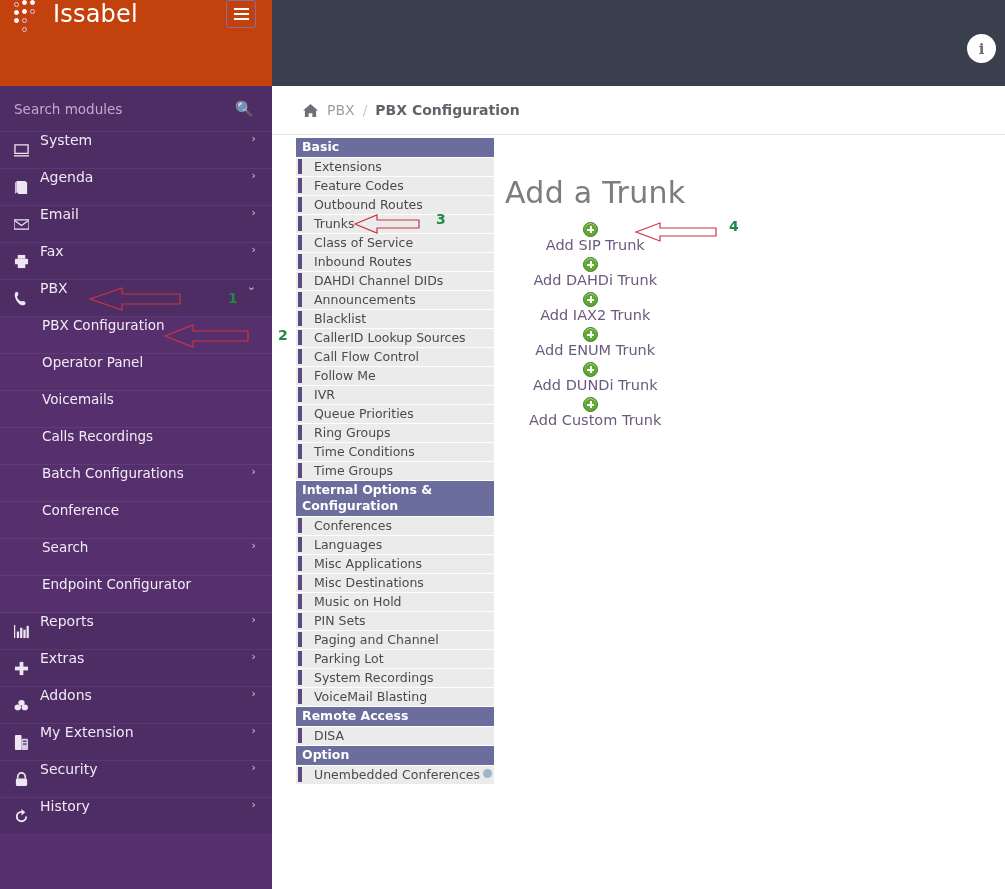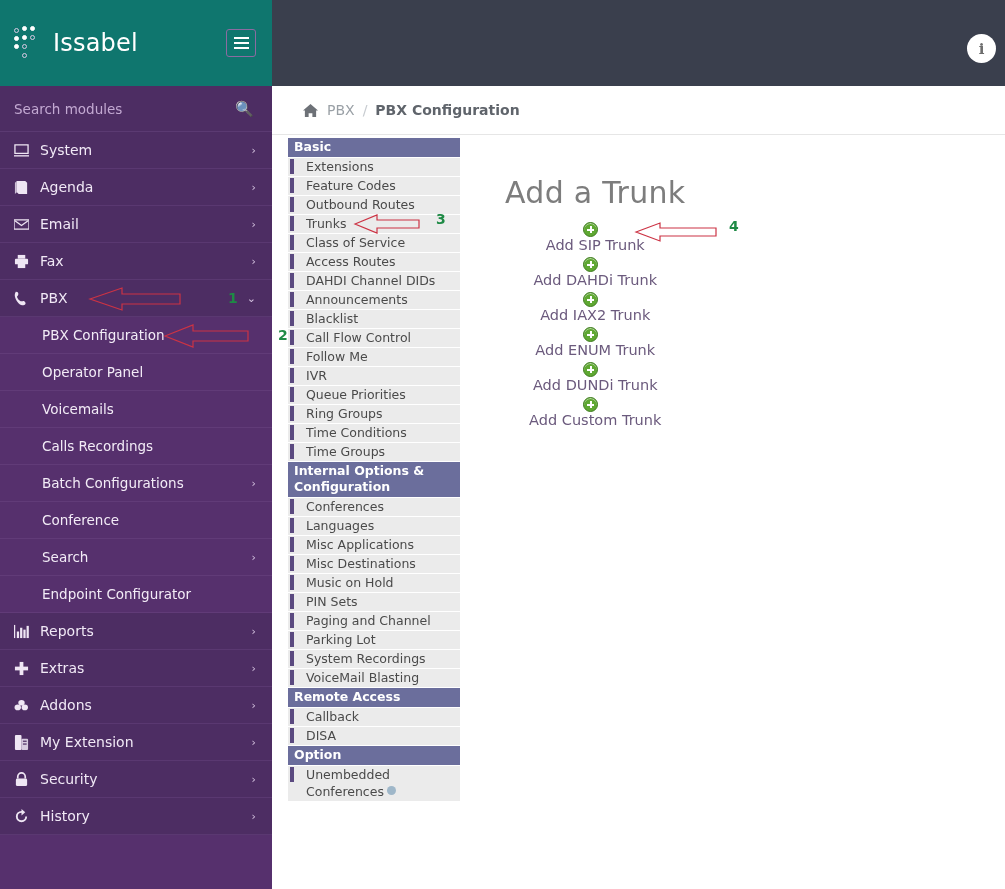--- a/index.html
+++ b/index.html
@@ -24,22 +24,22 @@
     color: #6d6d6d; font-size: 15px; font-weight: bold;
     font-family: "DejaVu Serif", serif;
   }
 
   
   .sidebar {
     position: absolute; left: 0; top: 0; width: 272px; height: 889px;
     background: #4d2d63;
   }
   .brand {
-    height: 86px; display: flex; align-items: center;
-    padding: 0 16px 0 14px; background: #0f766e;
+    height: 86px; display: flex; 
+    padding: 0 16px 0 14px; background: #c2410c;
   }
   .logo-dots {
     width: 30px; height: 34px; position: relative; margin-right: 9px;
   }
   .logo-dots i {
     position: absolute; width: 5px; height: 5px; border-radius: 50%;
     border: 1px solid #d9c9e4;
   }
   .logo-dots i.fill { background: #ffffff; border-color: #ffffff; }
   .brand-name {
@@ -62,21 +62,21 @@
   .searchrow input {
     flex: 1; background: transparent; border: none; outline: none;
     color: #eab308; font-size: 13.5px;
     font-family: "DejaVu Sans", sans-serif;
   }
   .searchrow input::placeholder { color: #c3a9d2; }
   .s-ico { color: #e3d5ec; font-size: 15px; }
 
   .nav { }
   .nav-item {
-    position: relative; display: flex; align-items: center;
+    position: relative; display: flex; 
     height: 37px; padding: 0 16px 0 14px;
     color: #f1e9f6; font-size: 14px; cursor: pointer;
     border-bottom: 1px solid #5a3871;
     background: #4d2d63;
   }
   .nav-item .ic {
     width: 26px; display: inline-flex; align-items: center;
     color: #efe6f4; font-size: 14px;
   }
   .nav-item .lbl { flex: 1; }
@@ -97,22 +97,22 @@
     display: flex; align-items: center; padding-left: 31px;
     font-size: 14px;
   }
   .crumb .home { color: #6d7177; margin-right: 9px; font-size: 13px; display:flex; }
   .crumb .c1 { color: #9aa0a6; }
   .crumb .sep { color: #c7cbd0; margin: 0 8px; }
   .crumb .c2 { color: #5f646b; font-weight: bold; }
 
   
   .pbxmenu {
-    position: absolute; left: 288px; top: 138px;
-    width: 172px;
+    position: absolute; left: 296px; top: 138px;
+    width: 198px;
   }
   .grp {
     background: #6b6e9c; color: #ffffff;
     font-size: 12.5px; font-weight: bold;
     padding: 1px 0 2px 6px; line-height: 16px;
     border-bottom: 1px solid #ffffff;
   }
   .mi {
     background: #ebebeb; color: #4a4a4a;
     font-size: 12.5px; line-height: 17px;
@@ -353,44 +353,44 @@
     <span class="c2">PBX Configuration</span>
   </div>
 
   <div class="pbxmenu">
       <div class="grp">Basic</div>
       <div class="mi"><span>Extensions</span></div>
       <div class="mi"><span>Feature Codes</span></div>
       <div class="mi"><span>Outbound Routes</span></div>
       <div class="mi"><span>Trunks</span></div>
       <div class="mi"><span>Class of Service</span></div>
-      <div class="mi"><span>Access Routes</span></div>
+      <div class="mi"><span>Inbound Routes</span></div>
       <div class="mi"><span>DAHDI Channel DIDs</span></div>
       <div class="mi"><span>Announcements</span></div>
       <div class="mi"><span>Blacklist</span></div>
+      <div class="mi"><span>CallerID Lookup Sources</span></div>
       <div class="mi"><span>Call Flow Control</span></div>
       <div class="mi"><span>Follow Me</span></div>
       <div class="mi"><span>IVR</span></div>
       <div class="mi"><span>Queue Priorities</span></div>
       <div class="mi"><span>Ring Groups</span></div>
       <div class="mi"><span>Time Conditions</span></div>
       <div class="mi"><span>Time Groups</span></div>
       <div class="grp">Internal Options &amp; Configuration</div>
       <div class="mi"><span>Conferences</span></div>
       <div class="mi"><span>Languages</span></div>
       <div class="mi"><span>Misc Applications</span></div>
       <div class="mi"><span>Misc Destinations</span></div>
       <div class="mi"><span>Music on Hold</span></div>
       <div class="mi"><span>PIN Sets</span></div>
       <div class="mi"><span>Paging and Channel</span></div>
       <div class="mi"><span>Parking Lot</span></div>
       <div class="mi"><span>System Recordings</span></div>
       <div class="mi"><span>VoiceMail Blasting</span></div>
       <div class="grp">Remote Access</div>
-      <div class="mi"><span>Callback</span></div>
       <div class="mi"><span>DISA</span></div>
       <div class="grp">Option</div>
       <div class="mi"><span>Unembedded Conferences</span><span class="ext"></span></div>
     </div>
 
   <div class="main">
     <div class="h1">Add a Trunk</div>
     <div id="trunk-links">
         <div class="tlink">
           <span class="plus"></span>

